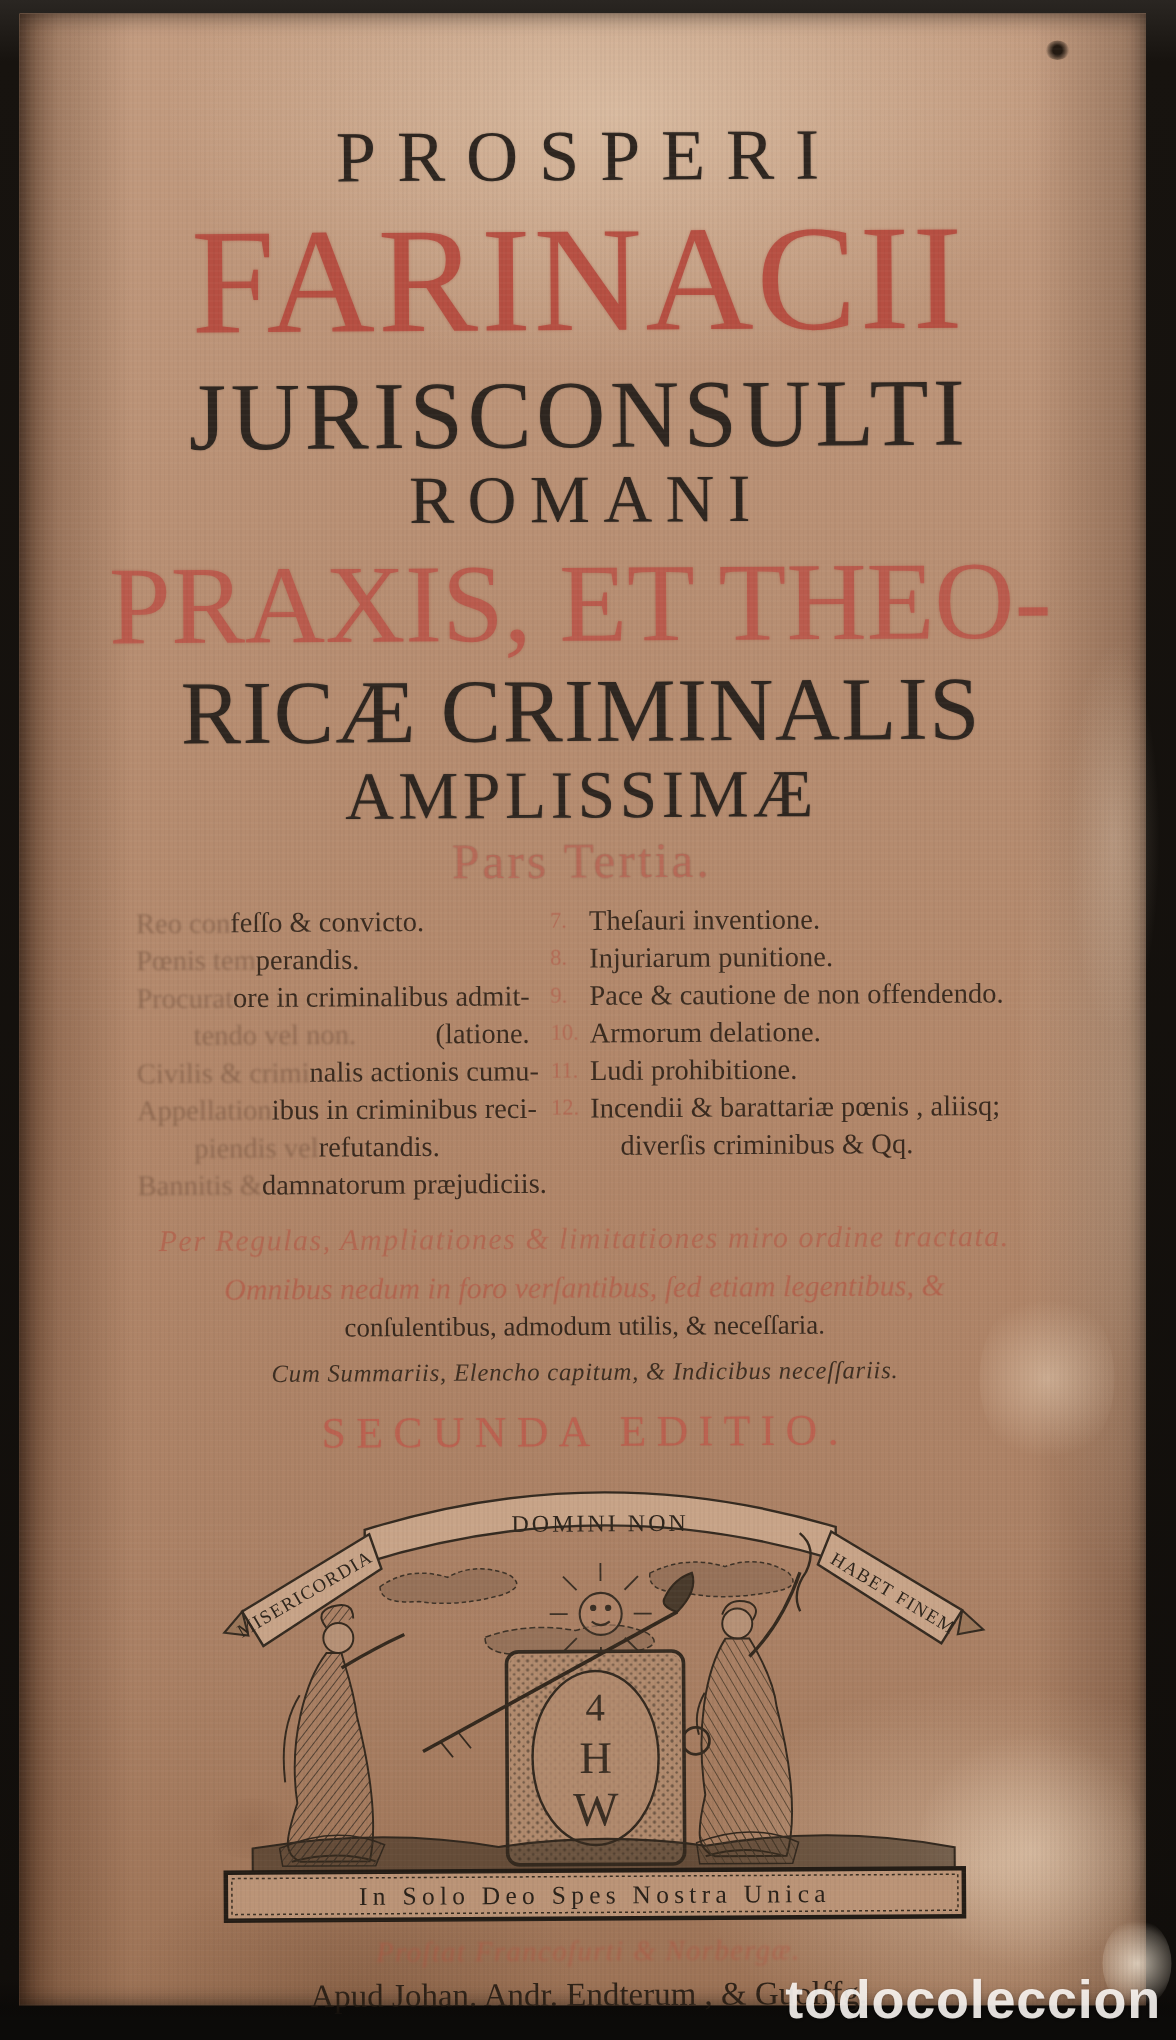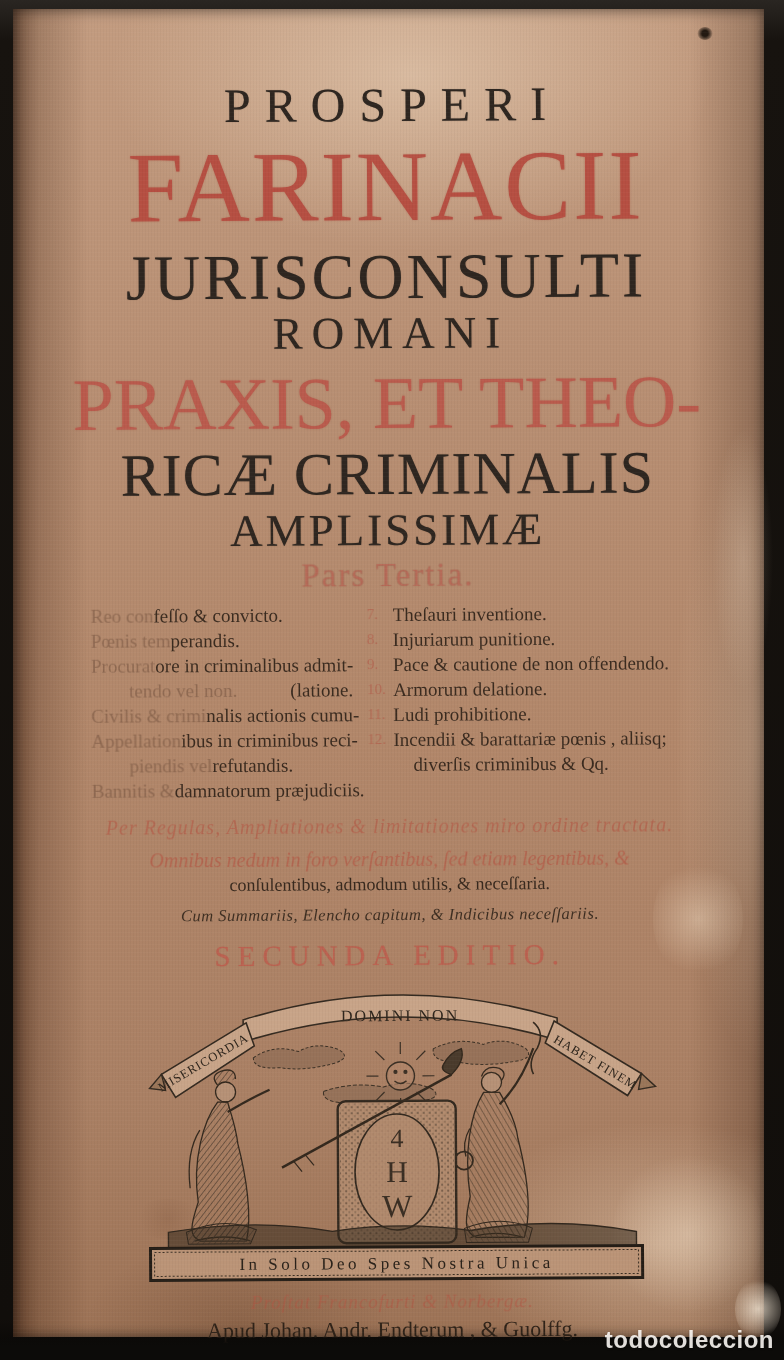--- a/index.html
+++ b/index.html
@@ -74,21 +74,21 @@
   
   .imprint{text-align:center;margin-top:4px;line-height:1.2;}
   .imprint .red{font-size:19px;font-style:italic;color:#b5513f;opacity:.5;filter:blur(.6px);letter-spacing:1px;}
   .imprint .l2{font-size:22px;color:rgba(38,28,20,.92);margin-top:3px;}
   .imprint .l3{font-size:17px;color:rgba(38,28,20,.9);margin-top:1px;}
 
   
   .watermark{
     position:absolute;right:10px;bottom:6px;z-index:5;
     font-family:"Liberation Sans","DejaVu Sans",sans-serif;
-    font-weight:bold;font-size:24px;letter-spacing:.5px;
+    font-weight:bold;font-size:36px;letter-spacing:.5px;
     color:rgba(255,252,248,.88);text-shadow:0 1px 2px rgba(0,0,0,.25);
   }
   .edge-bottom{position:absolute;left:0;bottom:0;width:100%;height:24px;background:linear-gradient(180deg,rgba(10,9,8,0),#0c0b09 40%);z-index:2;}
 </style>
 </head>
 <body>
 
 <div class="photo">
   <div class="paper">
     <div class="stain ink-spot"></div>

